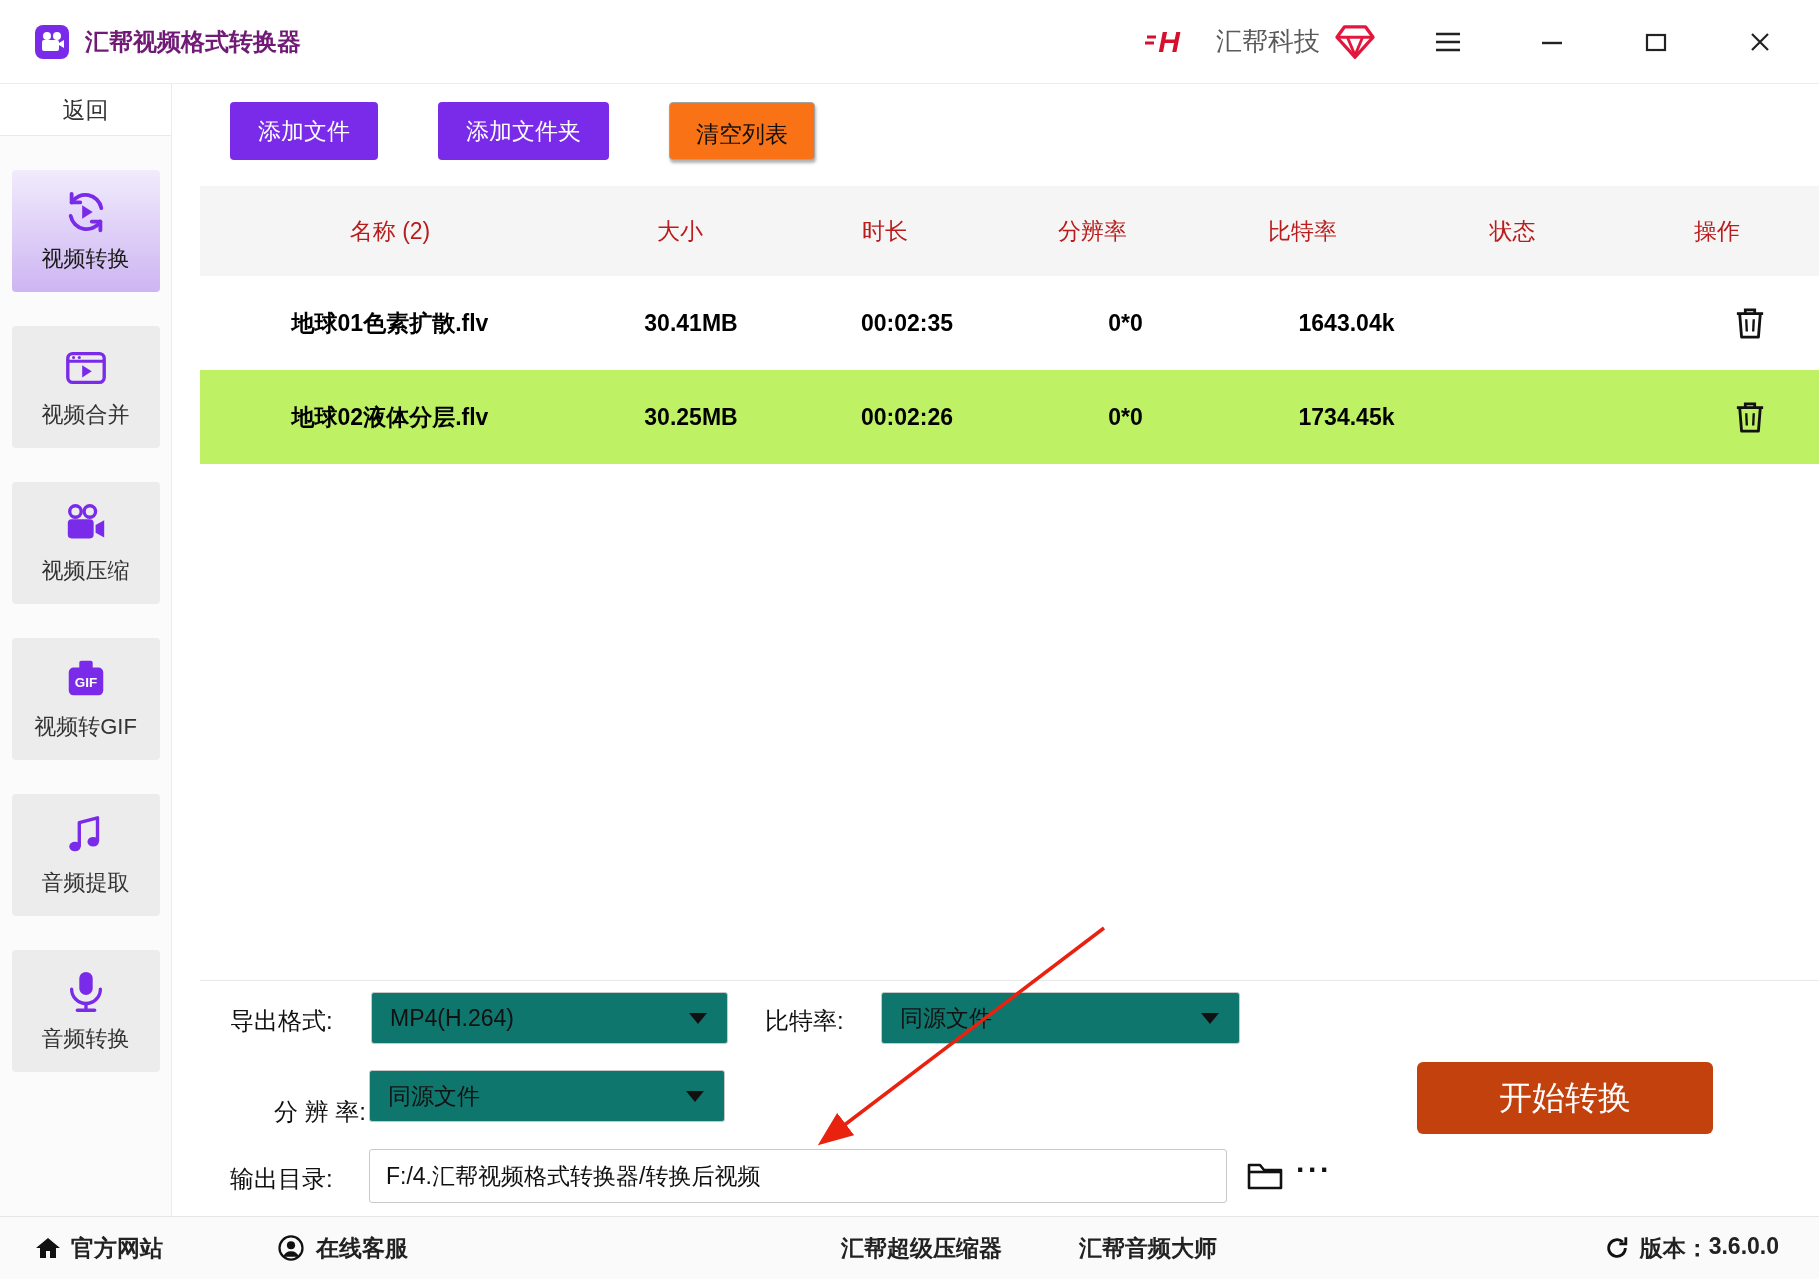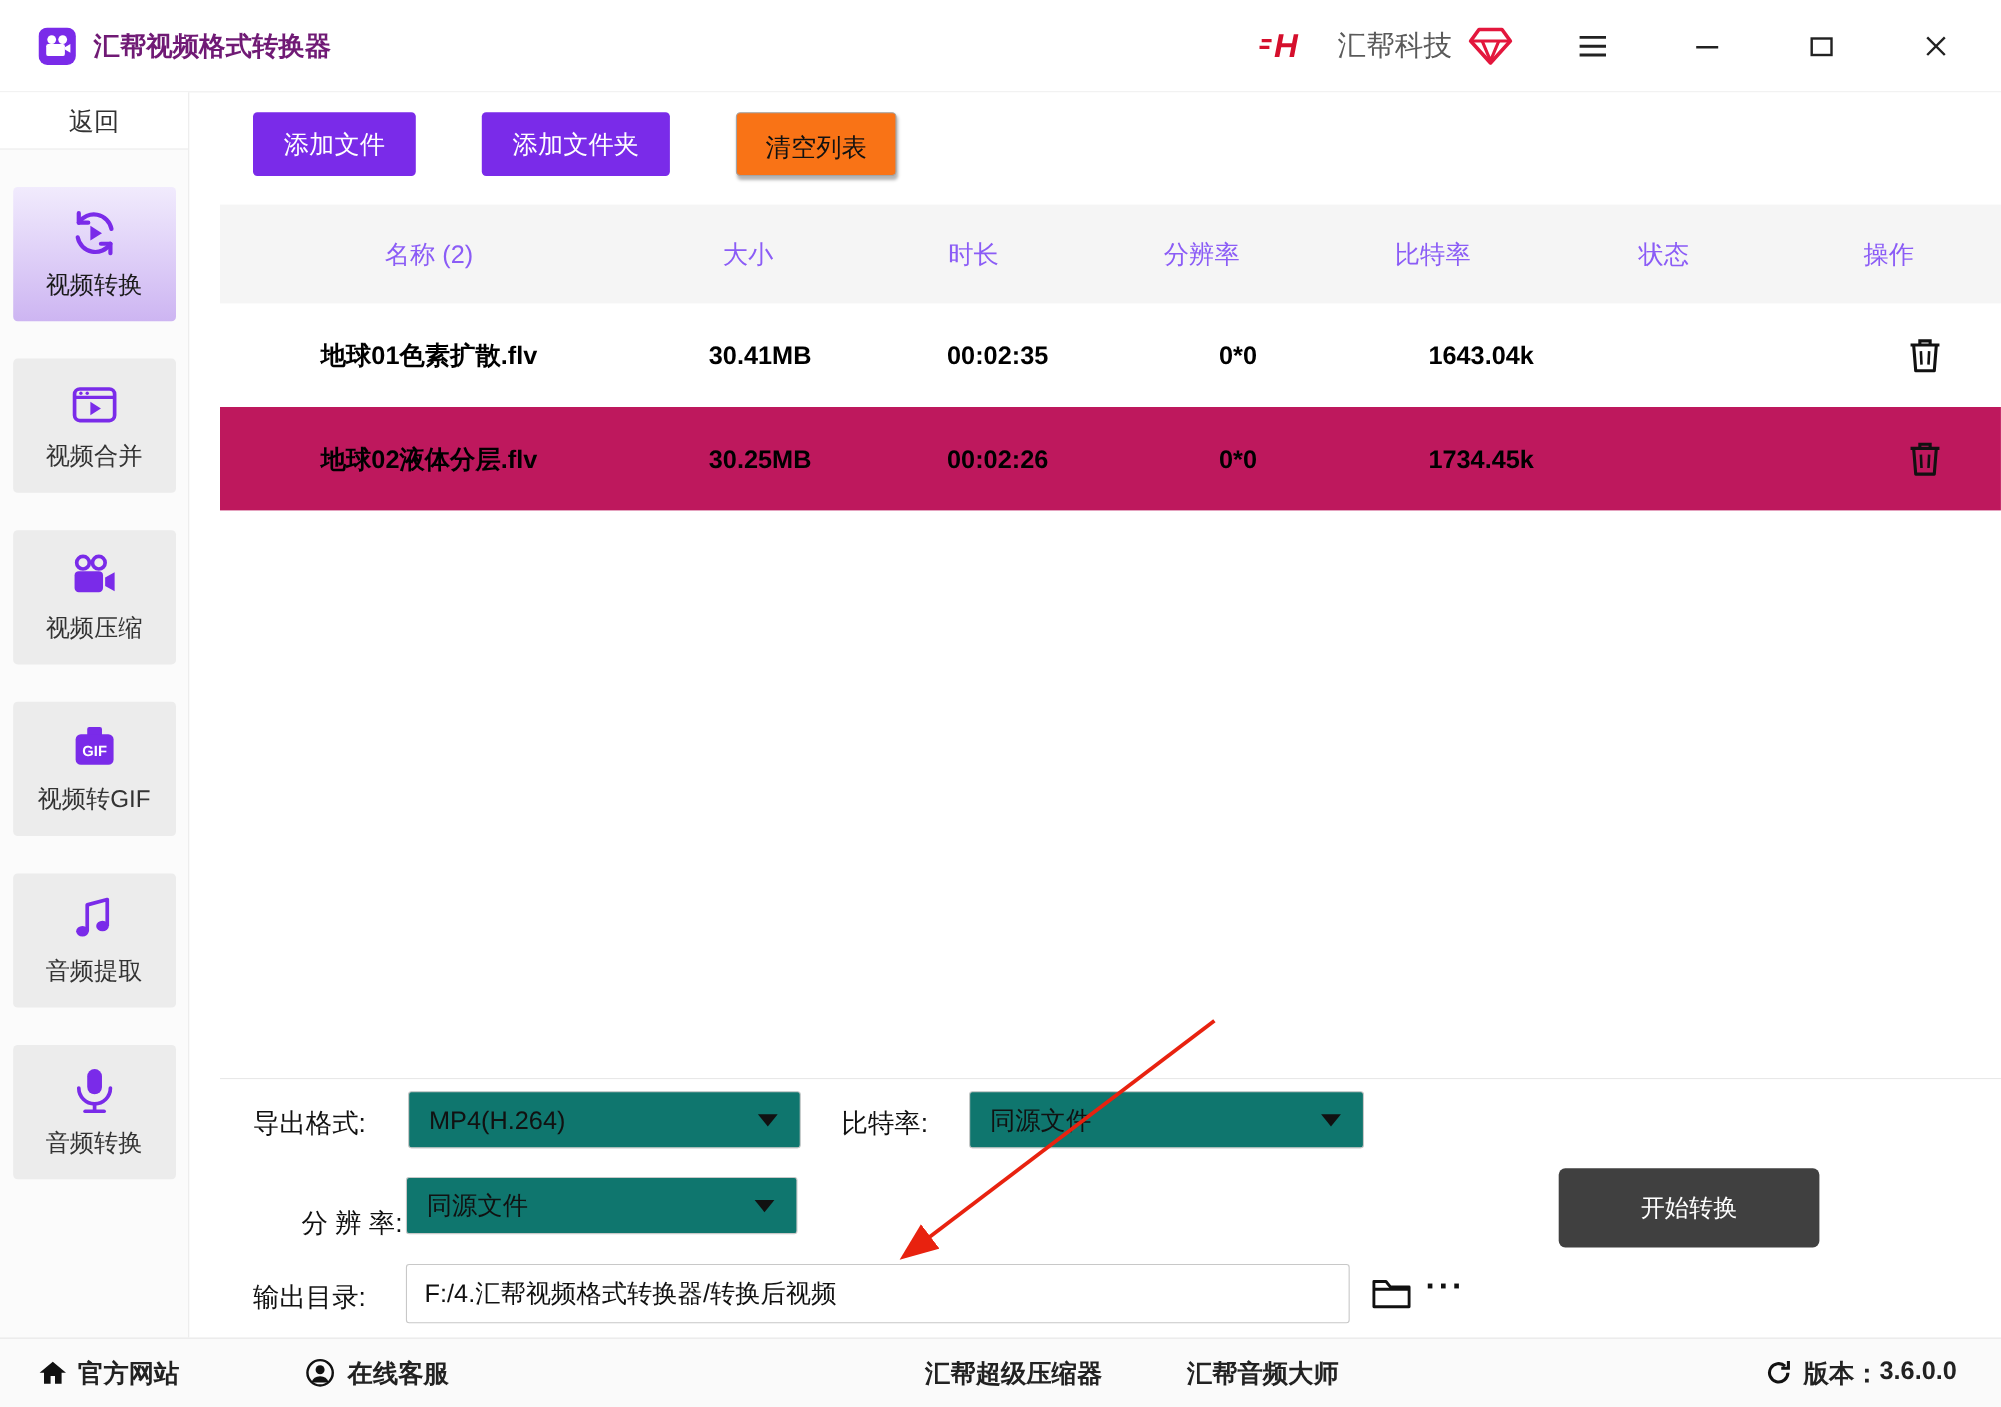--- a/index.html
+++ b/index.html
@@ -60,25 +60,25 @@
     box-shadow: 1px 3px 3px rgba(0,0,0,0.3); font-family: inherit;
   }
 
   .frow {
     display: grid;
     grid-template-columns: 380px 200px 210px 205px 215px 205px 1fr;
     align-items: center; text-align: center;
   }
   .thead {
     position: absolute; top: 102px; left: 0; right: 0; height: 90px;
-    background: #f5f5f5; color: #8b5cf6; font-size: 23px;
+    background: #f5f5f5; color: #b91c1c; font-size: 23px;
   }
   .trow { position: absolute; left: 0; right: 0; height: 94px; font-size: 23px; font-weight: 600; color: #000; gap: 11px; }
   .trow-0 { top: 192px; background: #fff; }
-  .trow-1 { top: 286px; background: #be185d; }
+  .trow-1 { top: 286px; background: #bef264; }
   .progress {
     width: 150px; height: 6px; border-radius: 3px; background: #f2a5c0; margin: 0 auto;
   }
   .trash-btn { display: inline-flex; align-items: center; justify-content: center; cursor: pointer; margin: 0 auto; }
 
   
   .settings { position: absolute; left: 0; right: 0; bottom: 0; top: 896px; border-top: 1px solid #e8e8e8; background: #fff; }
   .set-label { position: absolute; font-size: 24px; color: #111; }
   .dropdown {
     position: absolute; height: 52px; background: #0f766e;
@@ -91,22 +91,22 @@
     border-left: 9px solid transparent; border-right: 9px solid transparent;
     border-top: 11px solid #111;
   }
   .path-input {
     position: absolute; height: 54px; border: 1px solid #c8c8c8; border-radius: 3px;
     font-size: 23px; padding: 0 16px; color: #111; background: #fff; font-family: inherit;
   }
   .folder-btn { position: absolute; cursor: pointer; }
   .more-btn { position: absolute; font-size: 30px; font-weight: 700; letter-spacing: 2px; cursor: pointer; color: #111; }
   .start-btn {
-    position: absolute; left: 1217px; top: 81px; width: 237px; height: 72px;
-    background: #404040; color: #fff; font-size: 22px; border: none; border-radius: 6px;
+    position: absolute; left: 1217px; top: 81px; width: 296px; height: 72px;
+    background: #c2410c; color: #fff; font-size: 33px; border: none; border-radius: 6px;
     cursor: pointer; font-family: inherit;
   }
 
   
   .statusbar {
     position: absolute; left: 0; right: 0; bottom: 0; height: 63px;
     background: #fafafa; border-top: 1px solid #e6e6e6;
   }
   .sb-item {
     position: absolute; top: 0; height: 100%;

